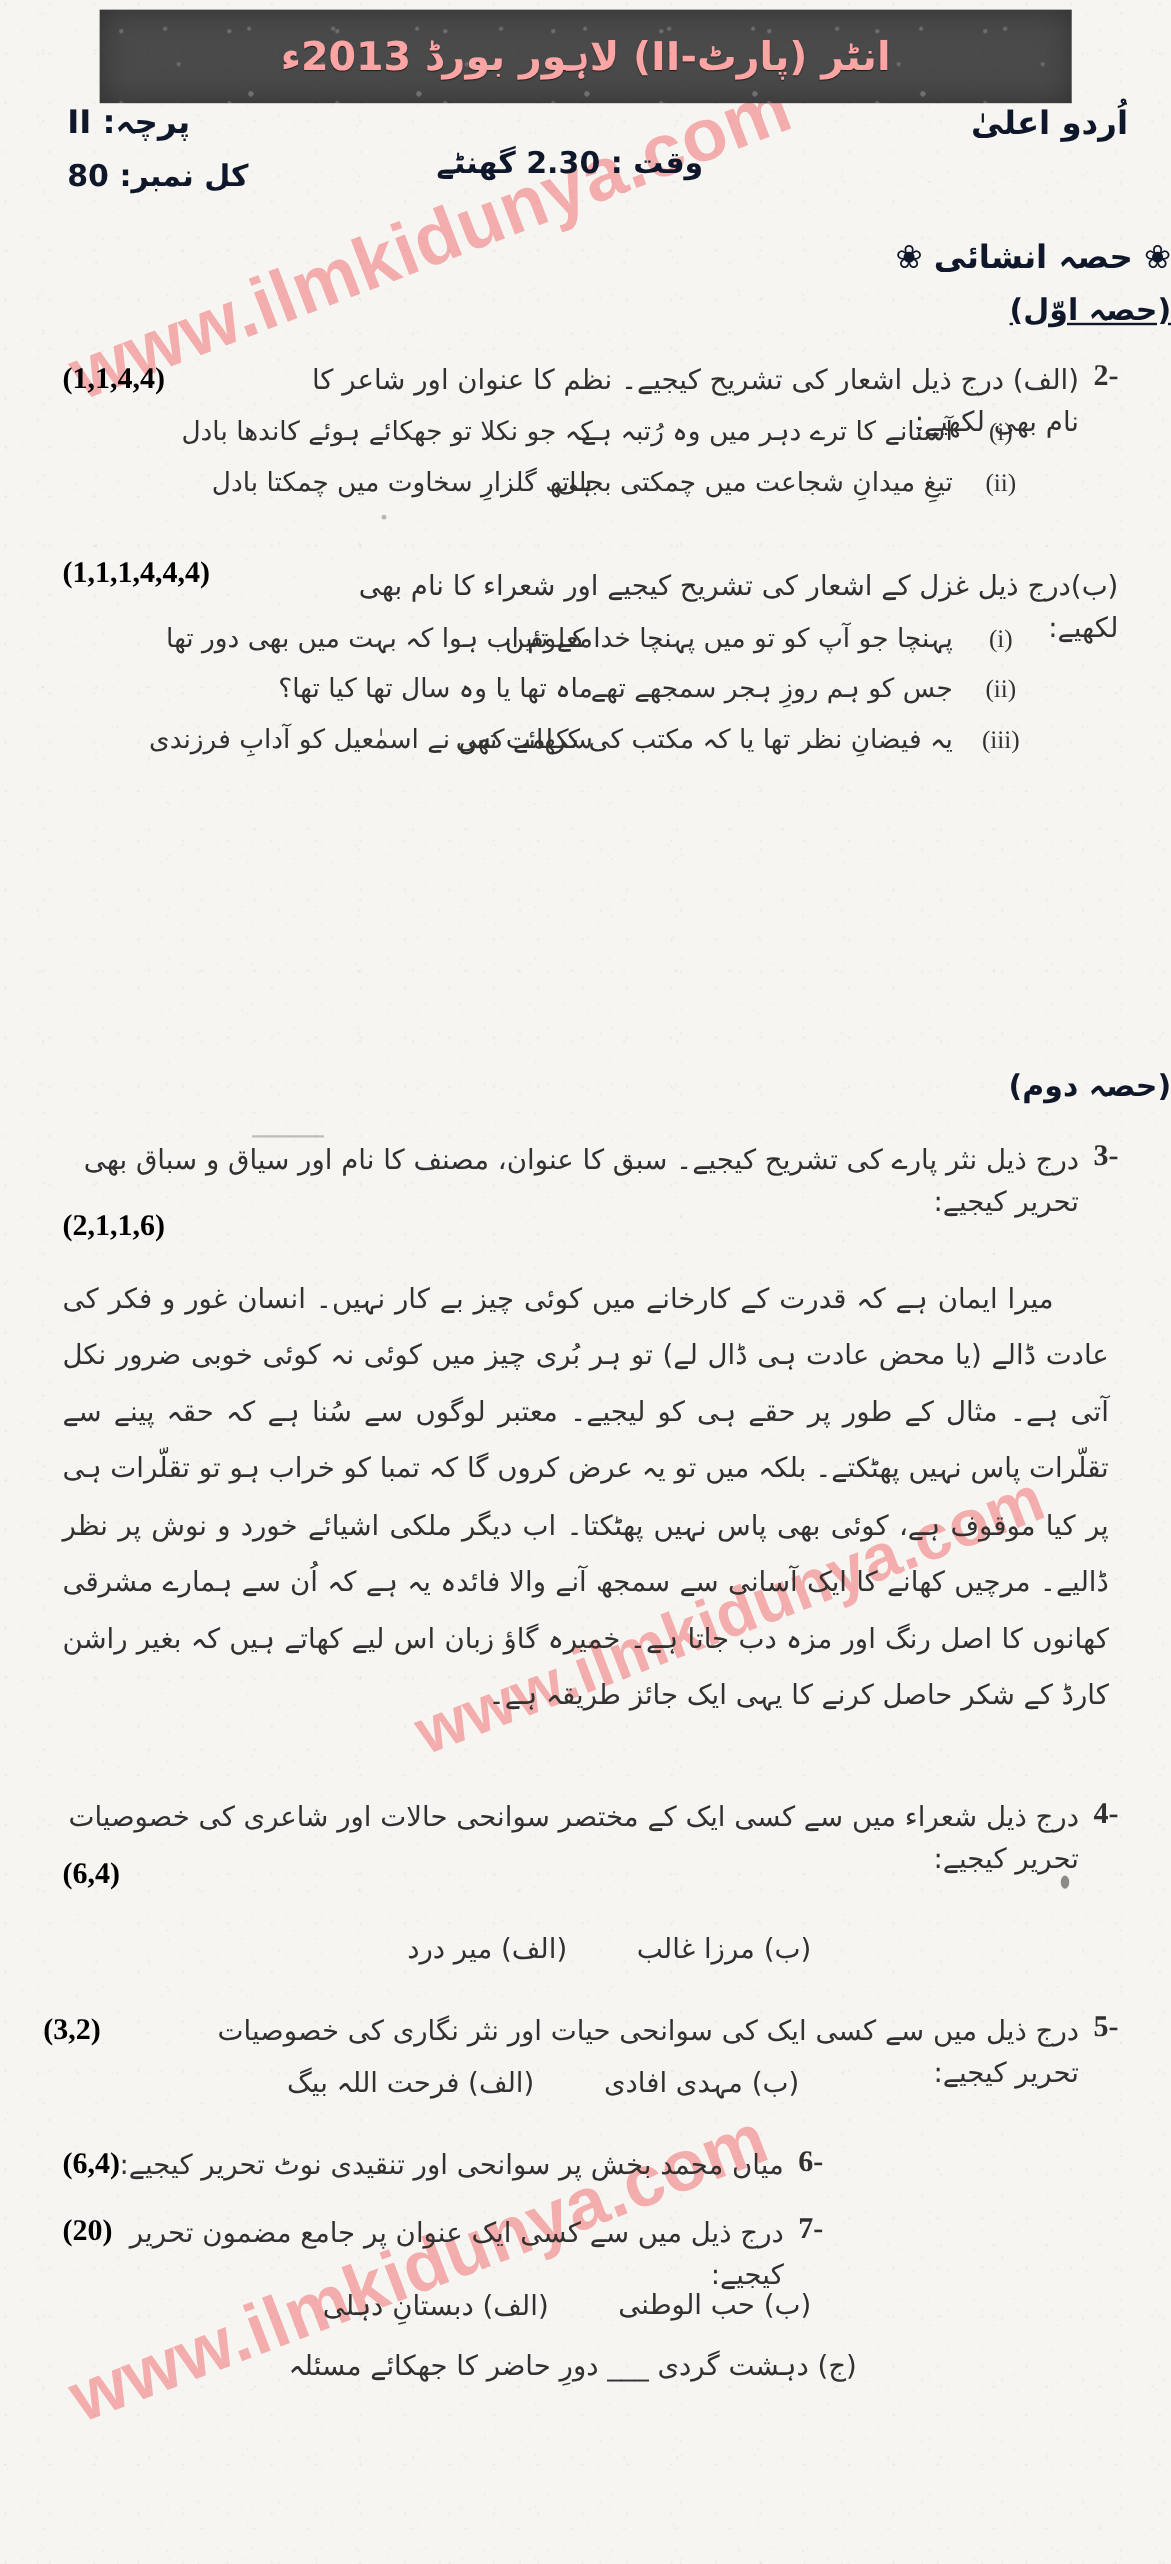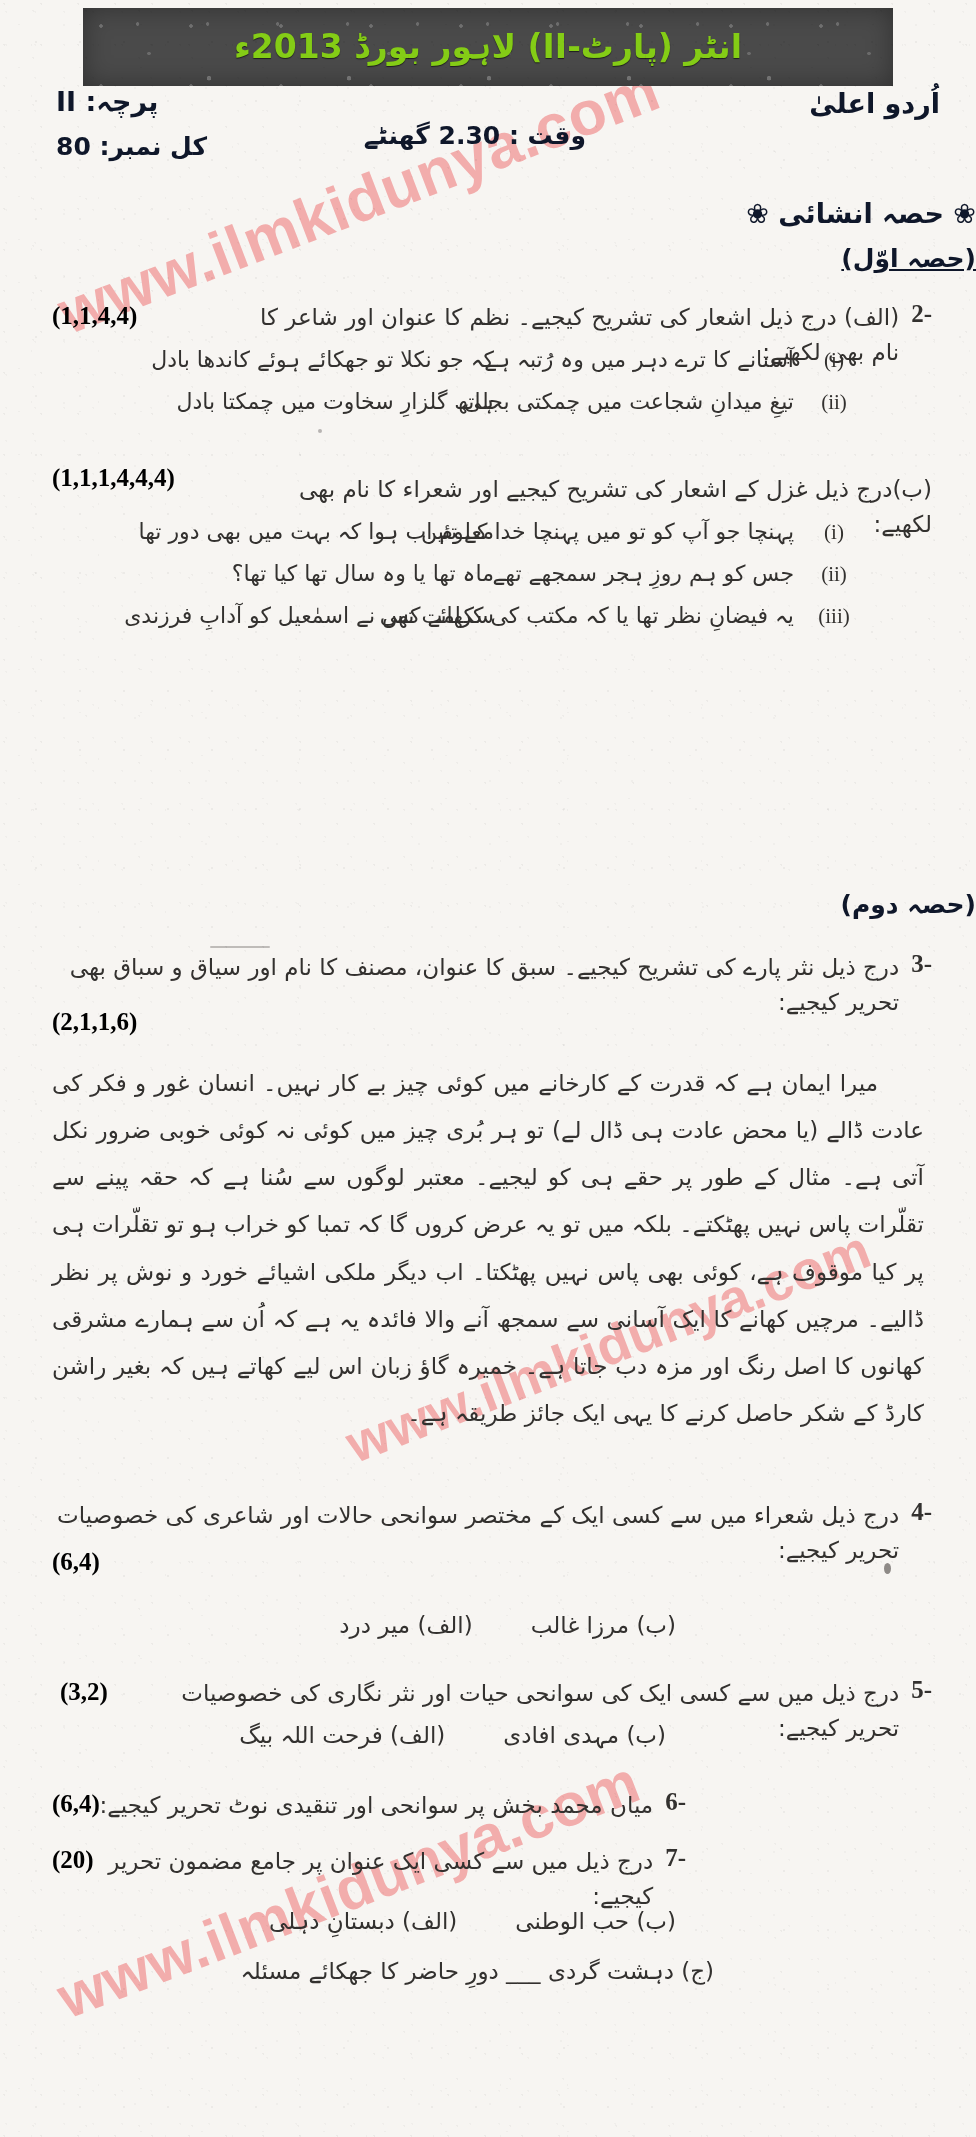--- a/index.html
+++ b/index.html
@@ -70,21 +70,21 @@
     background-image:
       radial-gradient(circle at 20% 30%, rgba(255,255,255,.22) 0 1.5px, transparent 2px),
       radial-gradient(circle at 55% 65%, rgba(255,255,255,.18) 0 1.5px, transparent 2px),
       radial-gradient(circle at 78% 20%, rgba(255,255,255,.2) 0 1.5px, transparent 2px),
       radial-gradient(circle at 90% 78%, rgba(255,255,255,.25) 0 2px, transparent 2.5px);
     background-size: 90px 60px, 120px 70px, 70px 80px, 140px 90px;
   }
   #title-text {
     position: relative;
     z-index: 2;
-    color: #84cc16;
+    color: #fca5a5;
     font-size: 33px;
     font-weight: bold;
     text-align: center;
     line-height: 78px;
     letter-spacing: 0;
     text-shadow: 0 1px 1px rgba(0,0,0,.6);
   }
 
   
   .ink {
@@ -277,21 +277,21 @@
 
   <div class="options" style="top:1612px; right:300px;">
     <span>(ب) مرزا غالب</span>
     <span>(الف) میر درد</span>
   </div>
 
   <div class="qrow" style="top:1676px; right:44px; width:780px;">
     <span class="qno">5-</span>
     <span class="qtext">درج ذیل میں سے کسی ایک کی سوانحی حیات اور نثر نگاری کی خصوصیات تحریر کیجیے:</span>
   </div>
-  <div class="marks" style="top:1678px; left:60px;">(3,2)</div>
+  <div class="marks" style="top:1678px; left:36px;">(3,2)</div>
 
   <div class="options" style="top:1722px; right:310px;">
     <span>(ب) مہدی افادی</span>
     <span>(الف) فرحت اللہ بیگ</span>
   </div>
 
   <div class="qrow" style="top:1788px; right:290px; width:590px;">
     <span class="qno">6-</span>
     <span class="qtext">میاں محمد بخش پر سوانحی اور تنقیدی نوٹ تحریر کیجیے:</span>
   </div>

